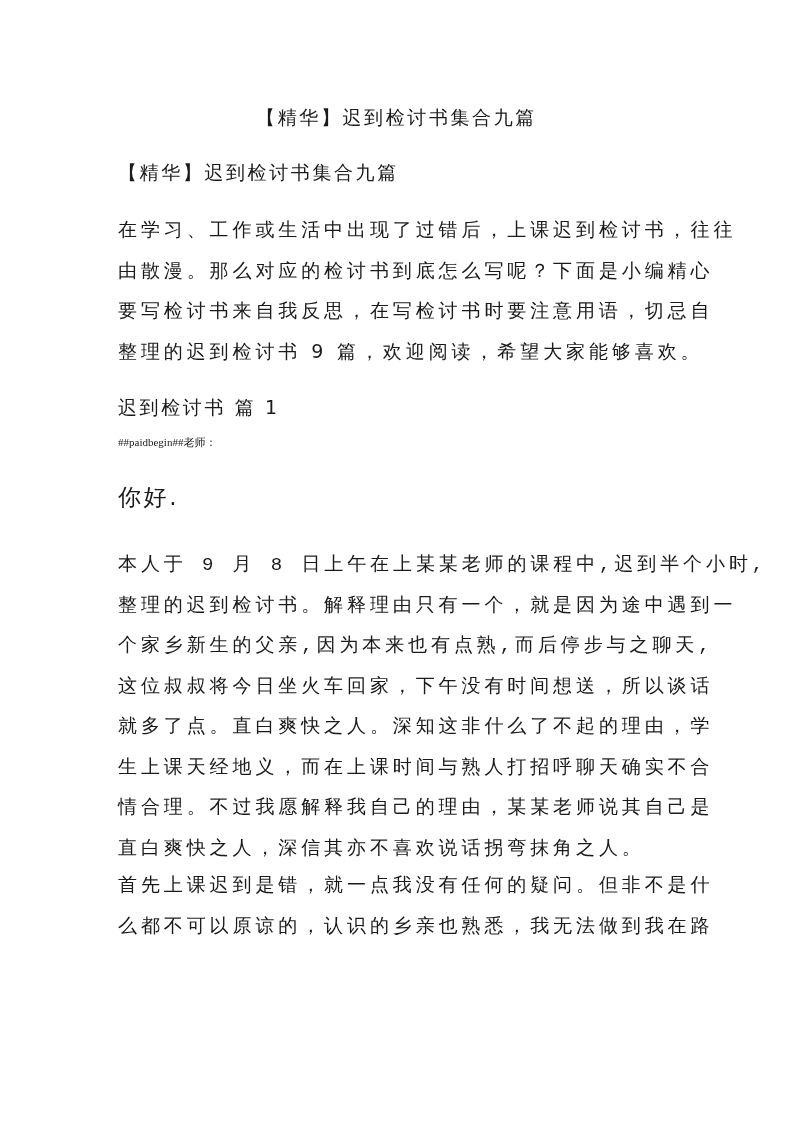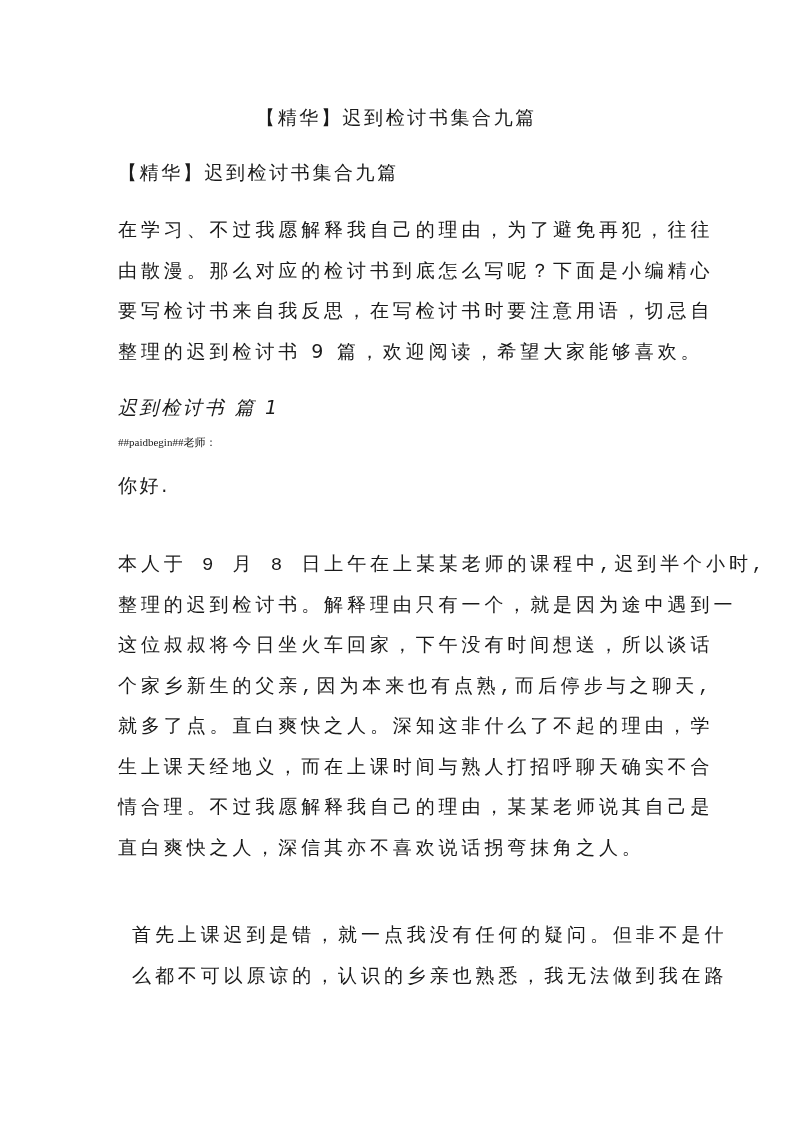--- a/index.html
+++ b/index.html
@@ -51,68 +51,67 @@
       white-space: nowrap;
     }
     .section-heading {
       position: absolute;
       left: 118px;
       top: 393px;
       font-size: 19px;
       letter-spacing: 2.6px;
       line-height: 28px;
       white-space: nowrap;
-      font-style: italic;
     }
     .paid-line {
       position: absolute;
       left: 118px;
       top: 434px;
       font-family: Liberation Serif, serif;
       font-size: 11px;
       line-height: 16px;
       white-space: nowrap;
     }
     .greeting {
       position: absolute;
       left: 118px;
-      top: 471px;
-      font-size: 19px;
+      top: 483px;
+      font-size: 23px;
       letter-spacing: 2.6px;
       line-height: 28px;
       white-space: nowrap;
     }
   </style>
 </head>
 <body>
 
 <h1 class="doc-title">【精华】迟到检讨书集合九篇</h1>
 
 <div class="subtitle">【精华】迟到检讨书集合九篇</div>
 
 <p class="para" style="top:209px;">
-  <span class="ln">在学习、不过我愿解释我自己的理由，为了避免再犯，往往</span>
+  <span class="ln">在学习、工作或生活中出现了过错后，上课迟到检讨书，往往</span>
   <span class="ln">由散漫。那么对应的检讨书到底怎么写呢？下面是小编精心</span>
   <span class="ln">要写检讨书来自我反思，在写检讨书时要注意用语，切忌自</span>
   <span class="ln">整理的迟到检讨书 9 篇，欢迎阅读，希望大家能够喜欢。</span>
 </p>
 
 <div class="section-heading">迟到检讨书  篇 1</div>
 
 <div class="paid-line">##paidbegin##老师：</div>
 
 <div class="greeting">你好.</div>
 
 <p class="para" style="top:545px;font-family:Liberation Mono, monospace;">
   <span class="ln">本人于 9 月 8 日上午在上某某老师的课程中,迟到半个小时,</span>
   <span class="ln">整理的迟到检讨书。解释理由只有一个，就是因为途中遇到一</span>
+  <span class="ln">个家乡新生的父亲,因为本来也有点熟,而后停步与之聊天,</span>
   <span class="ln">这位叔叔将今日坐火车回家，下午没有时间想送，所以谈话</span>
-  <span class="ln">个家乡新生的父亲,因为本来也有点熟,而后停步与之聊天,</span>
   <span class="ln">就多了点。直白爽快之人。深知这非什么了不起的理由，学</span>
   <span class="ln">生上课天经地义，而在上课时间与熟人打招呼聊天确实不合</span>
   <span class="ln">情合理。不过我愿解释我自己的理由，某某老师说其自己是</span>
   <span class="ln">直白爽快之人，深信其亦不喜欢说话拐弯抹角之人。</span>
 </p>
 
-<p class="para" style="top:914px;margin-left:14px;">
+<p class="para" style="top:864px;">
   <span class="ln">首先上课迟到是错，就一点我没有任何的疑问。但非不是什</span>
   <span class="ln">么都不可以原谅的，认识的乡亲也熟悉，我无法做到我在路</span>
 </p>
 
 </body></html>

